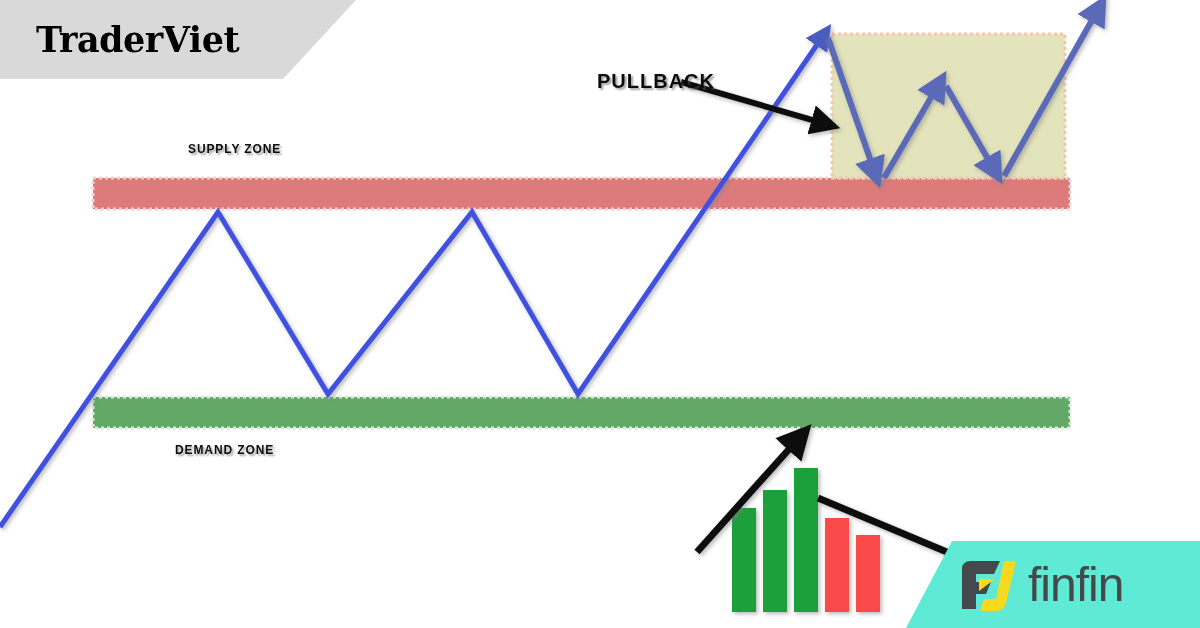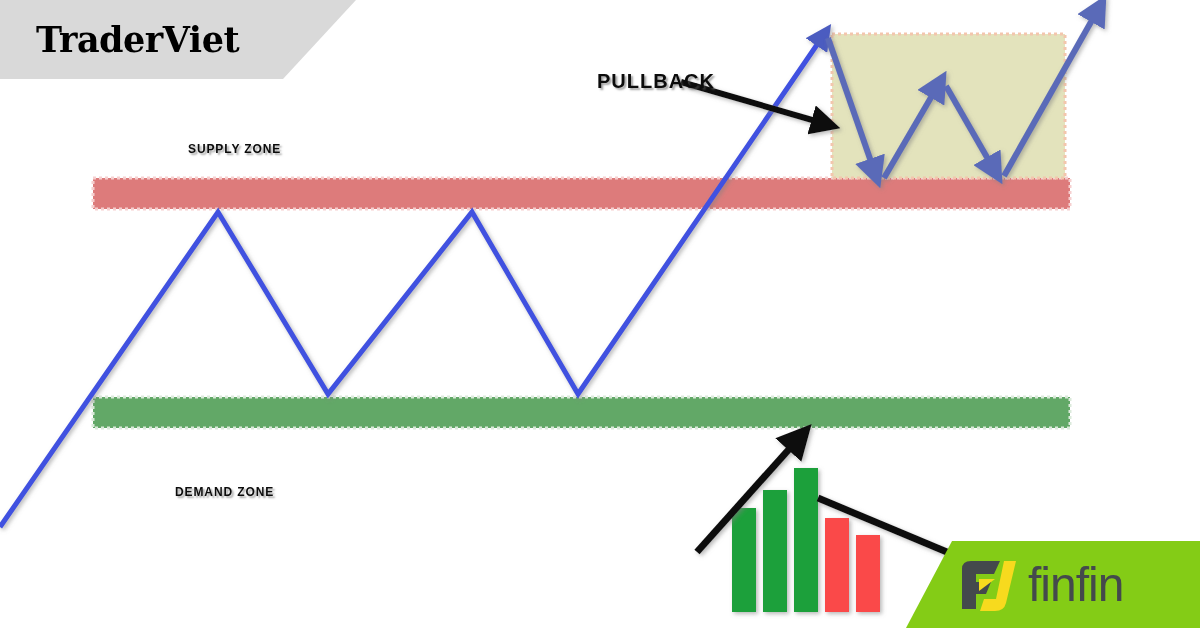--- a/index.html
+++ b/index.html
@@ -27,21 +27,21 @@
   .zone-label {
     position: absolute;
     font-weight: bold;
     font-size: 12px;
     letter-spacing: 0.9px;
     color: #0b0b0b;
     text-shadow: 2px 2px 2px rgba(90,90,90,0.55);
     white-space: nowrap;
   }
   #supply-zone-label { left: 188px; top: 142px; }
-  #demand-zone-label { left: 175px; top: 443px; margin-top: 42px; }
+  #demand-zone-label { left: 175px; top: 443px; }
   #pullback-label {
     left: 549px;
     top: 70px;
     font-size: 20px;
     letter-spacing: 1px;
     margin-left: 48px;
   }
   
   #traderviet-banner {
     position: absolute;
@@ -62,21 +62,21 @@
     margin-left: 36px;
     letter-spacing: -0.5px;
   }
   
   #finfin-banner {
     position: absolute;
     left: 906px;
     top: 541px;
     width: 294px;
     height: 87px;
-    background: #84cc16;
+    background: #5eead4;
     clip-path: polygon(46px 0, 294px 0, 294px 87px, 0 87px);
     display: flex;
     align-items: center;
   }
   #finfin-mark {
     margin-left: 48px;
     margin-right: 8px;
     flex: 0 0 auto;
   }
   #finfin-wordmark {

